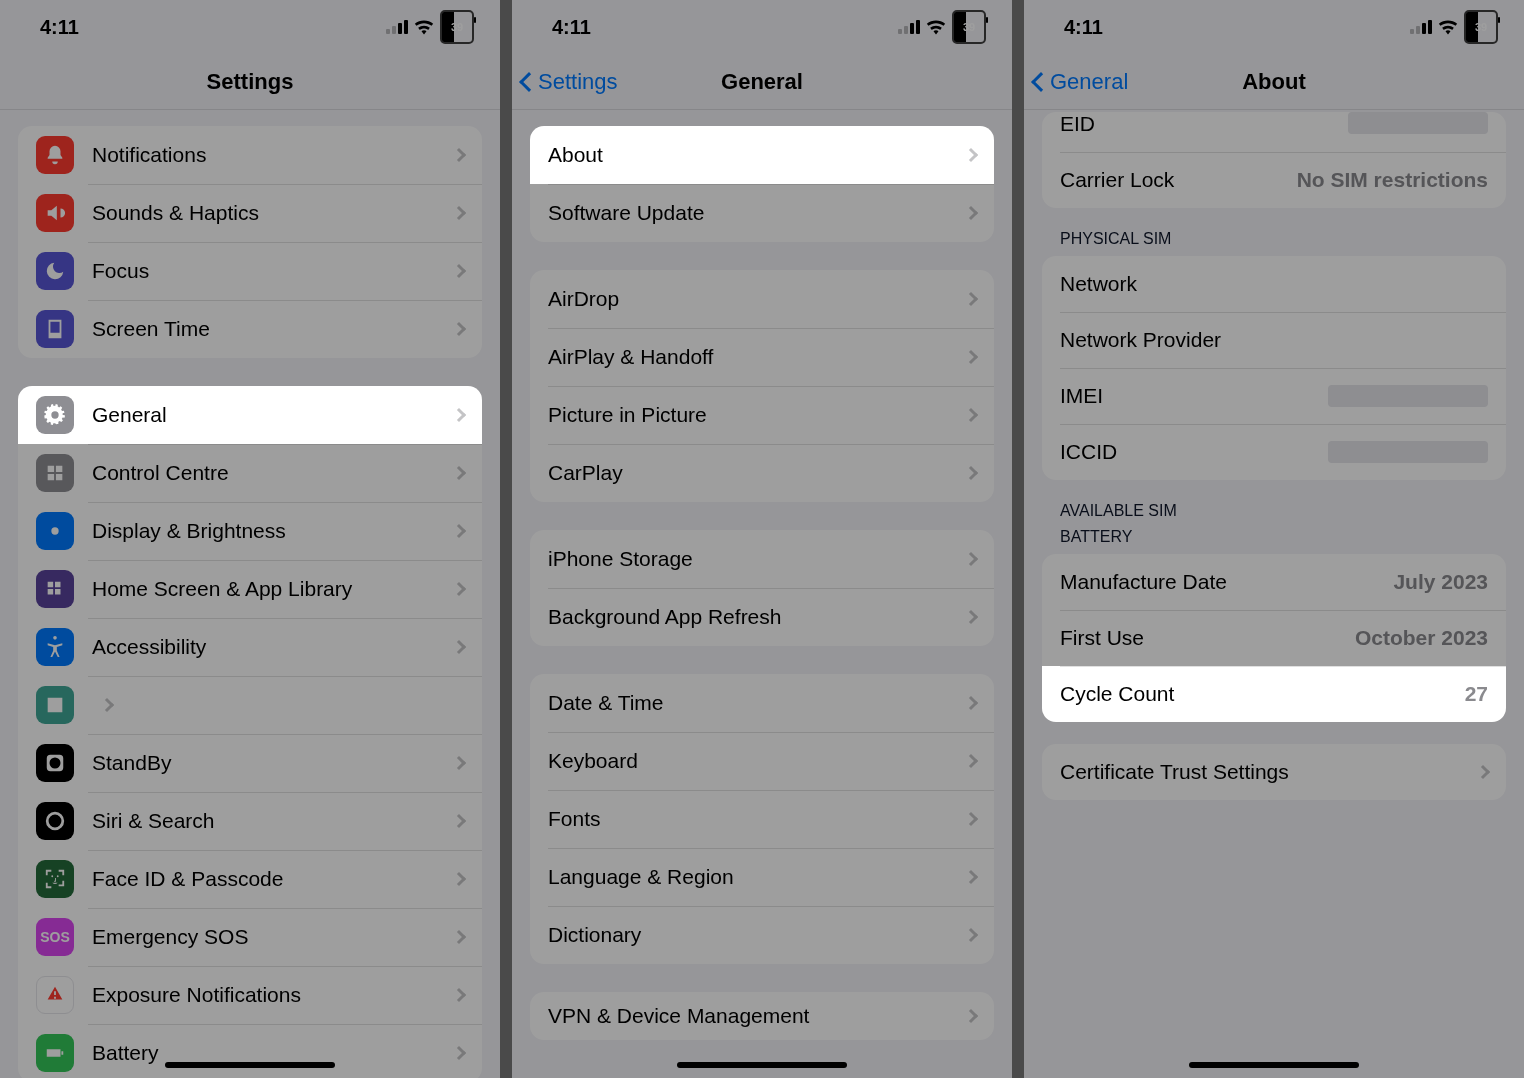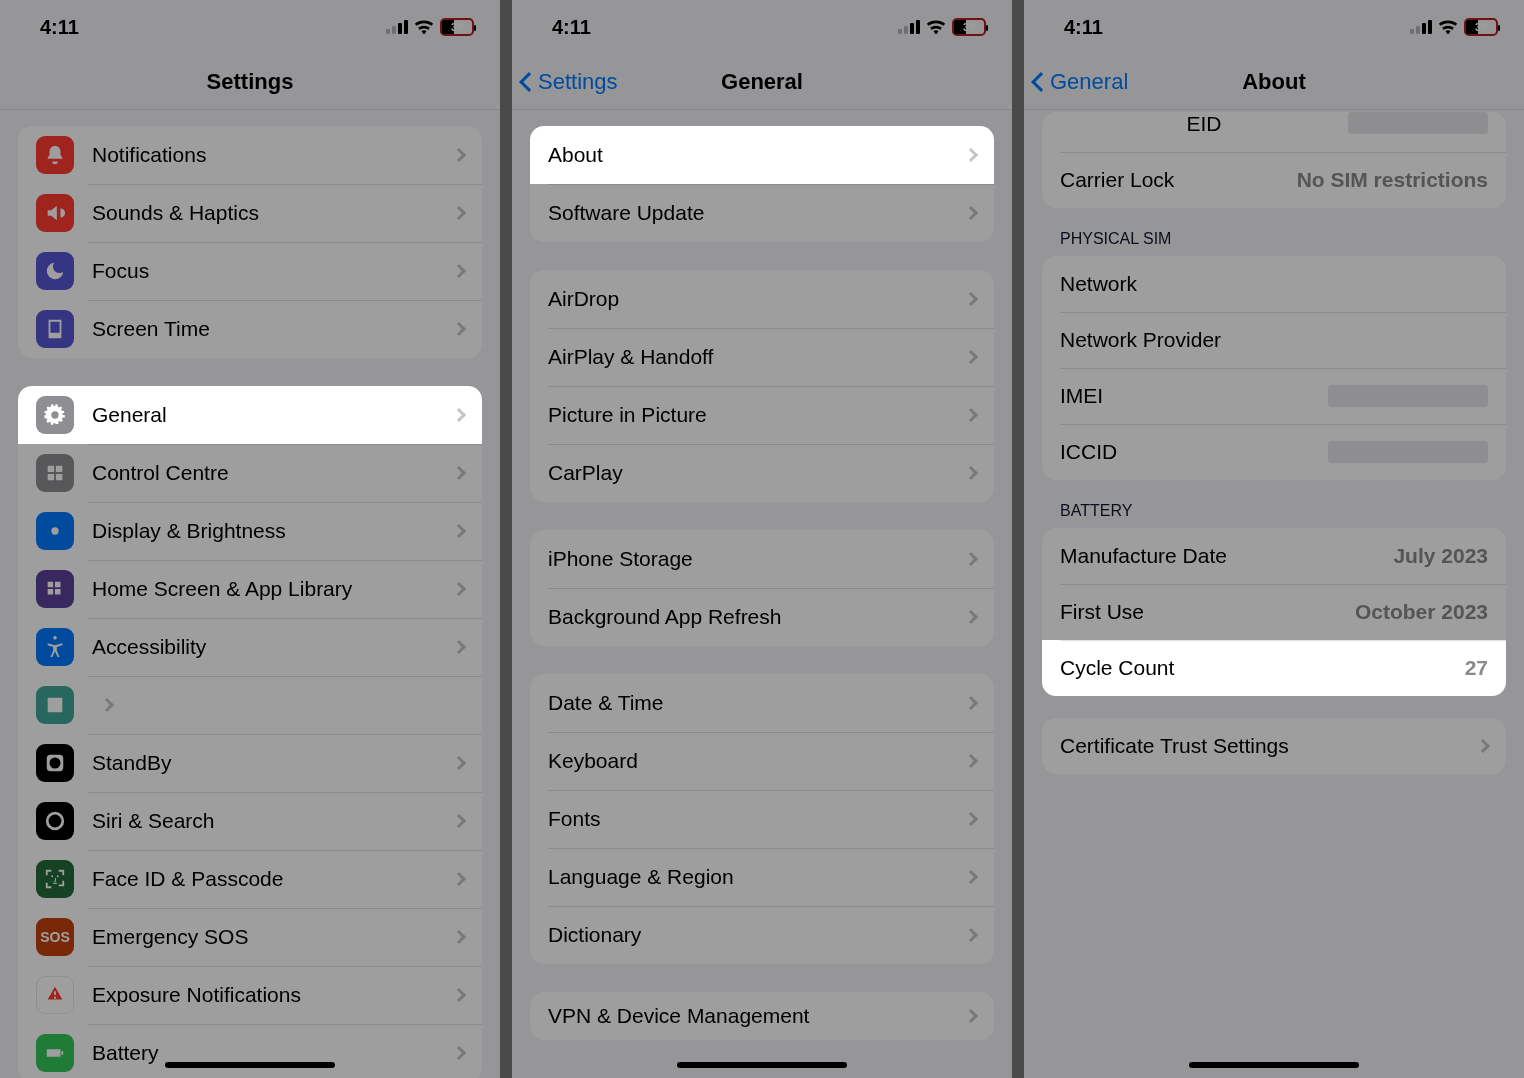--- a/index.html
+++ b/index.html
@@ -39,22 +39,22 @@
     color: #000;
   }
   .status-right { display:flex; align-items:center; gap:6px; }
   .signal { display:flex; align-items:flex-end; gap:2px; }
   .signal span { width:4px; background:#000; border-radius:1px; display:inline-block; }
   .signal span.dim { background: rgba(0,0,0,0.25); }
   .signal span:nth-child(1){height:5px;} .signal span:nth-child(2){height:8px;}
   .signal span:nth-child(3){height:11px;} .signal span:nth-child(4){height:14px;}
   .wifi-svg { width:20px; height:16px; }
   .battery {
-    width:34px; height:18px; border:2px solid #b91c1c; border-radius:5px;
-    position:relative; display:flex; align-items:flex-end;
+    width:34px; height:34px; border:2px solid #404040; border-radius:5px;
+    position:relative; display:flex; align-items:center;
   }
   .battery::after { content:""; position:absolute; right:-4px; top:5px; width:2px; height:6px; background:#000; border-radius:1px;}
   .battery-fill { height:100%; width:40%; background:#000; border-radius:2px 0 0 2px; }
   .battery-label { position:absolute; left:0; right:0; text-align:center; font-size:11px; font-weight:700; color:#fff; line-height:14px; }
   
   .nav-header {
     height: 56px;
     display:flex;
     align-items:center;
     position:relative;
@@ -118,28 +118,28 @@
     width:170px; height:6px; background:#000; border-radius:4px;
   }
   
   .redact {
     height:22px; background:#e5e5ea; border-radius:4px;
   }
   
   .phone3 .group { margin-bottom:22px; }
   .phone3 .row { height:56px; }
   
-  .partial-top .row:first-child { height:40px; align-items:flex-start; padding-top:0;text-align:center;}
+  .partial-top .row:first-child { height:40px; align-items:flex-start; padding-top:0;}
   
   .cutoff { height:48px;gap:42px; }
   
   .c-red{background:#ff3b30;} .c-blue{background:#007aff;} .c-indigo{background:#5856d6;}
   .c-gray{background:#8e8e93;} .c-green{background:#34c759;} .c-teal{background:#3fa796;}
   .c-black{background:#000;} .c-dgreen{background:#246b3a;} .c-purple{background:#59439b;}
-  .c-sos{background:#c2410c;} .c-exp{background:#fff; border:1px solid #e5e5ea;}
+  .c-sos{background:#d946ef;} .c-exp{background:#fff; border:1px solid #e5e5ea;}
   .c-exp svg{fill:#ff3b30;}
 </style>
 </head>
 <body>
 
 <div class="phone">
   <div class="dim-overlay"></div>
   <div class="status-bar">
     <span>4:11</span>
     <div class="status-right">
@@ -457,20 +457,21 @@
         </div>
         <div class="row no-icon">
           <span class="rlabel">IMEI</span>
           <span class="redact" style="width: 160px; margin-left: auto;"></span>
         </div>
         <div class="row no-icon">
           <span class="rlabel">ICCID</span>
           <span class="redact" style="width: 160px; margin-left: auto;"></span>
         </div>
       </div>
+      <div class="section-label">AVAILABLE SIM</div>
       <div class="section-label">BATTERY</div>
       <div class="group">
         <div class="row no-icon">
           <span class="rlabel">Manufacture Date</span>
           <span class="rvalue">July 2023</span>
         </div>
         <div class="row no-icon">
           <span class="rlabel">First Use</span>
           <span class="rvalue">October 2023</span>
         </div>

